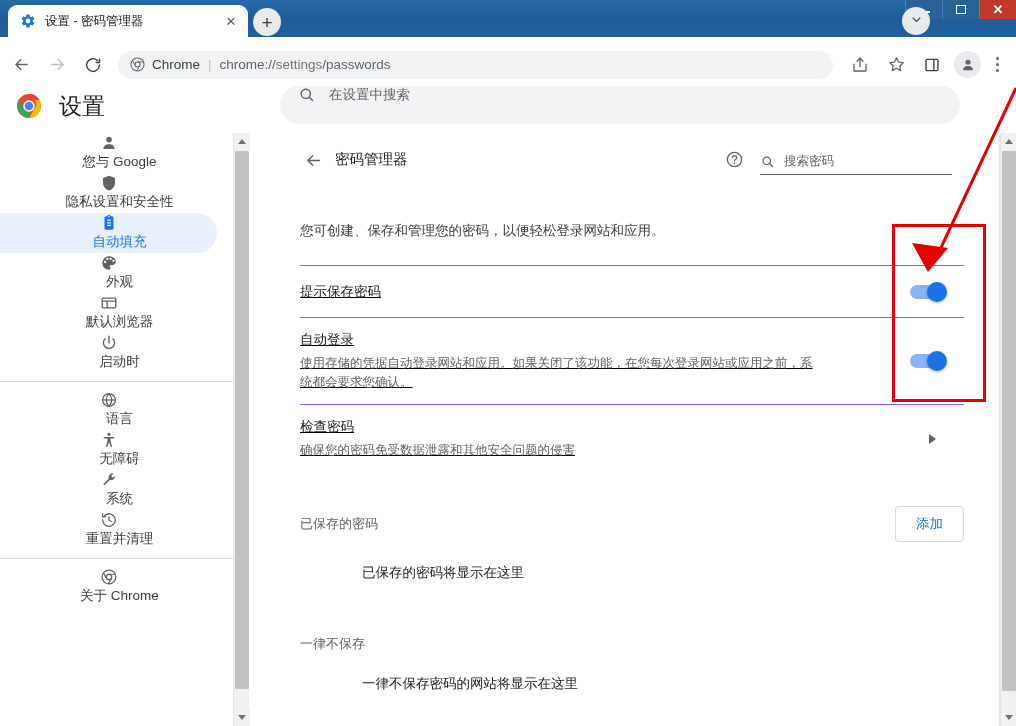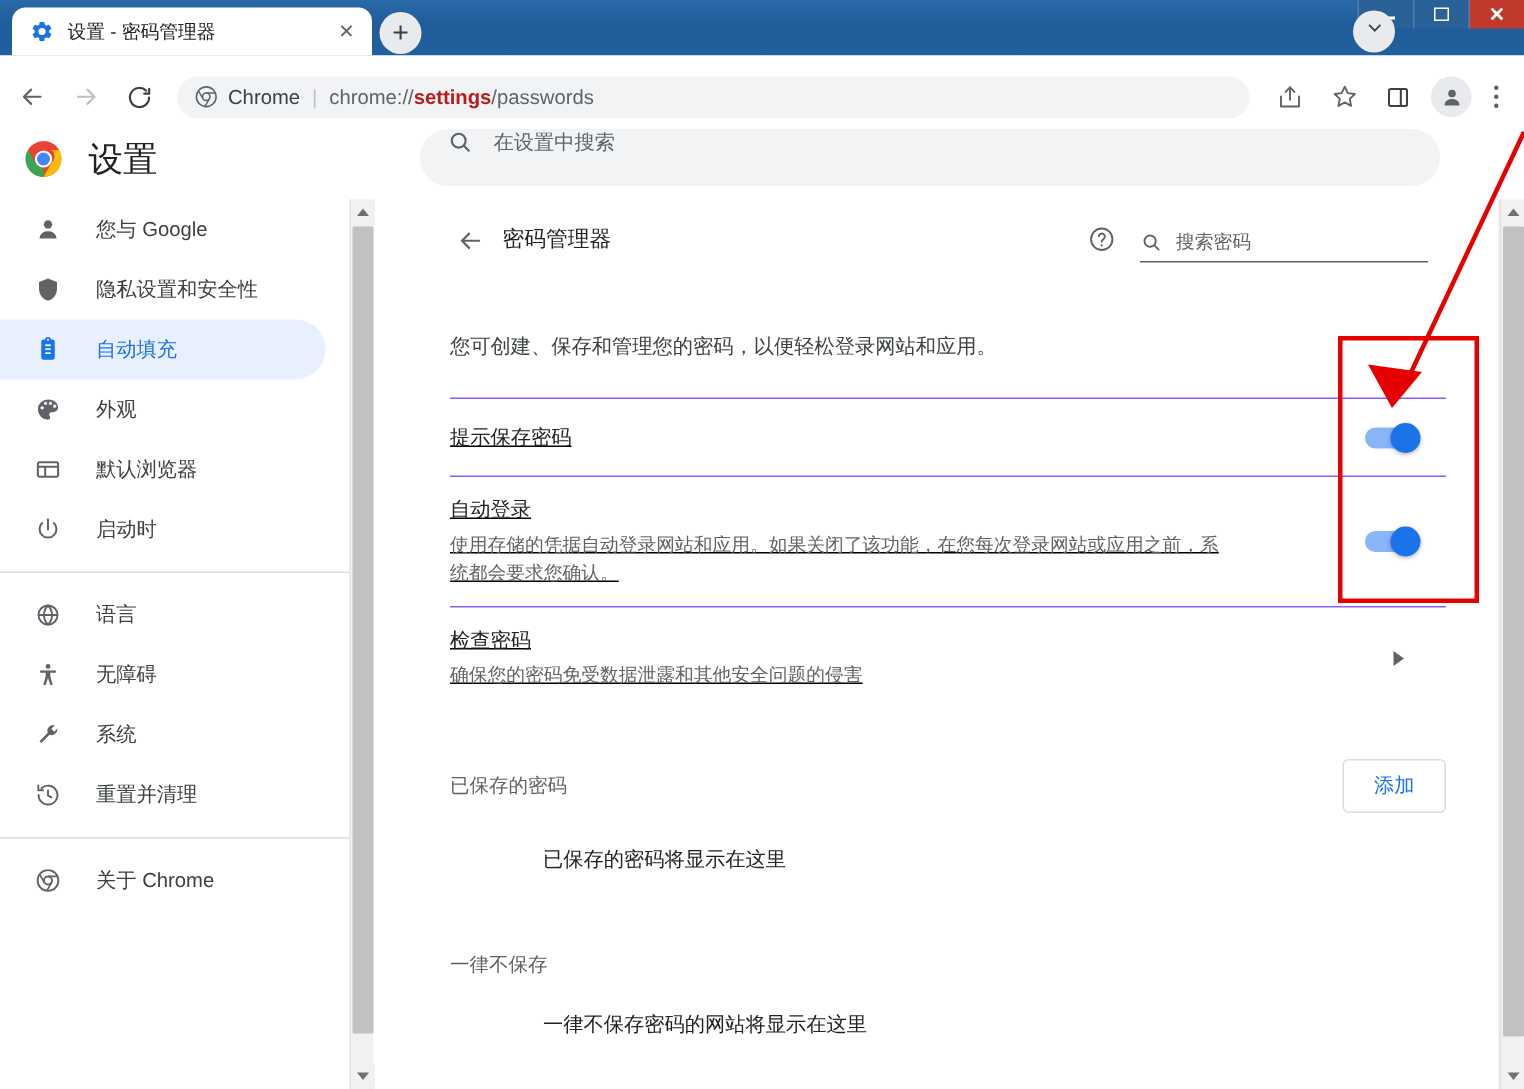--- a/index.html
+++ b/index.html
@@ -71,21 +71,21 @@
   .omnibox {
     flex: 1 1 auto; height: 28px; margin: 0 6px 0 10px;
     background: #f1f3f4; border-radius: 14px;
     display: flex; align-items: center; padding: 0 12px;
     font-size: 13.5px; color: #202124; overflow: hidden;
   }
   .omni-chrome-icon { width: 15px; height: 15px; margin-right: 7px; flex: 0 0 15px; }
   .omni-brand { color: #3c4043; font-size: 13.5px; }
   .omni-sep { color: #bdc1c6; margin: 0 8px; }
   .omni-url { color: #5f6368; font-size: 13.5px; white-space: nowrap; }
-  .omni-url b { color: #b91c1c; font-weight: 700; }
+  .omni-url b { color: #737373; font-weight: 400; }
   .tr-icons { display: flex; align-items: center; padding-right: 4px; flex: 0 0 auto; }
   .avatar-btn {
     width: 27px; height: 27px; border-radius: 50%; background: #e8eaed;
     display: flex; align-items: center; justify-content: center;
     margin-left: 7px; color: #5f6368;
   }
   .dots {
     width: 26px; margin-left: 3px; margin-right: 2px; display: flex; flex-direction: column;
     align-items: center; justify-content: center; gap: 3px; height: 30px;
   }
@@ -107,21 +107,21 @@
   .sh-search .ph { font-size: 13.5px; color: #5f6368; }
 
   
   .sidebar {
     position: absolute; top: 133px; left: 0; width: 233px; height: 593px;
     background: #ffffff; overflow: hidden;
   }
   .nav-item {
     display: flex; align-items: center; height: 40px;
     margin: 0 16px 0 0; padding-left: 22px;
-    border-radius: 0 20px 20px 0; color: #3c4043;
+    border-radius: 0 20px 20px 0; color: #3c4043; flex-direction: column;
   }
   .nav-item .nicon {
     width: 20px; height: 20px; flex: 0 0 20px; margin-right: 22px;
     display: flex; align-items: center; justify-content: center; color: #5f6368;
   }
   .nav-item .nlabel { font-size: 13.5px; color: #3c4043; white-space: nowrap; }
   .nav-item.active { background: #e8f0fe; }
   .nav-item.active .nlabel { color: #1a73e8; }
   .nav-item.active .nicon { color: #1a73e8; }
   .nav-ext { margin-left: 12px; display: flex; color: #5f6368; }

